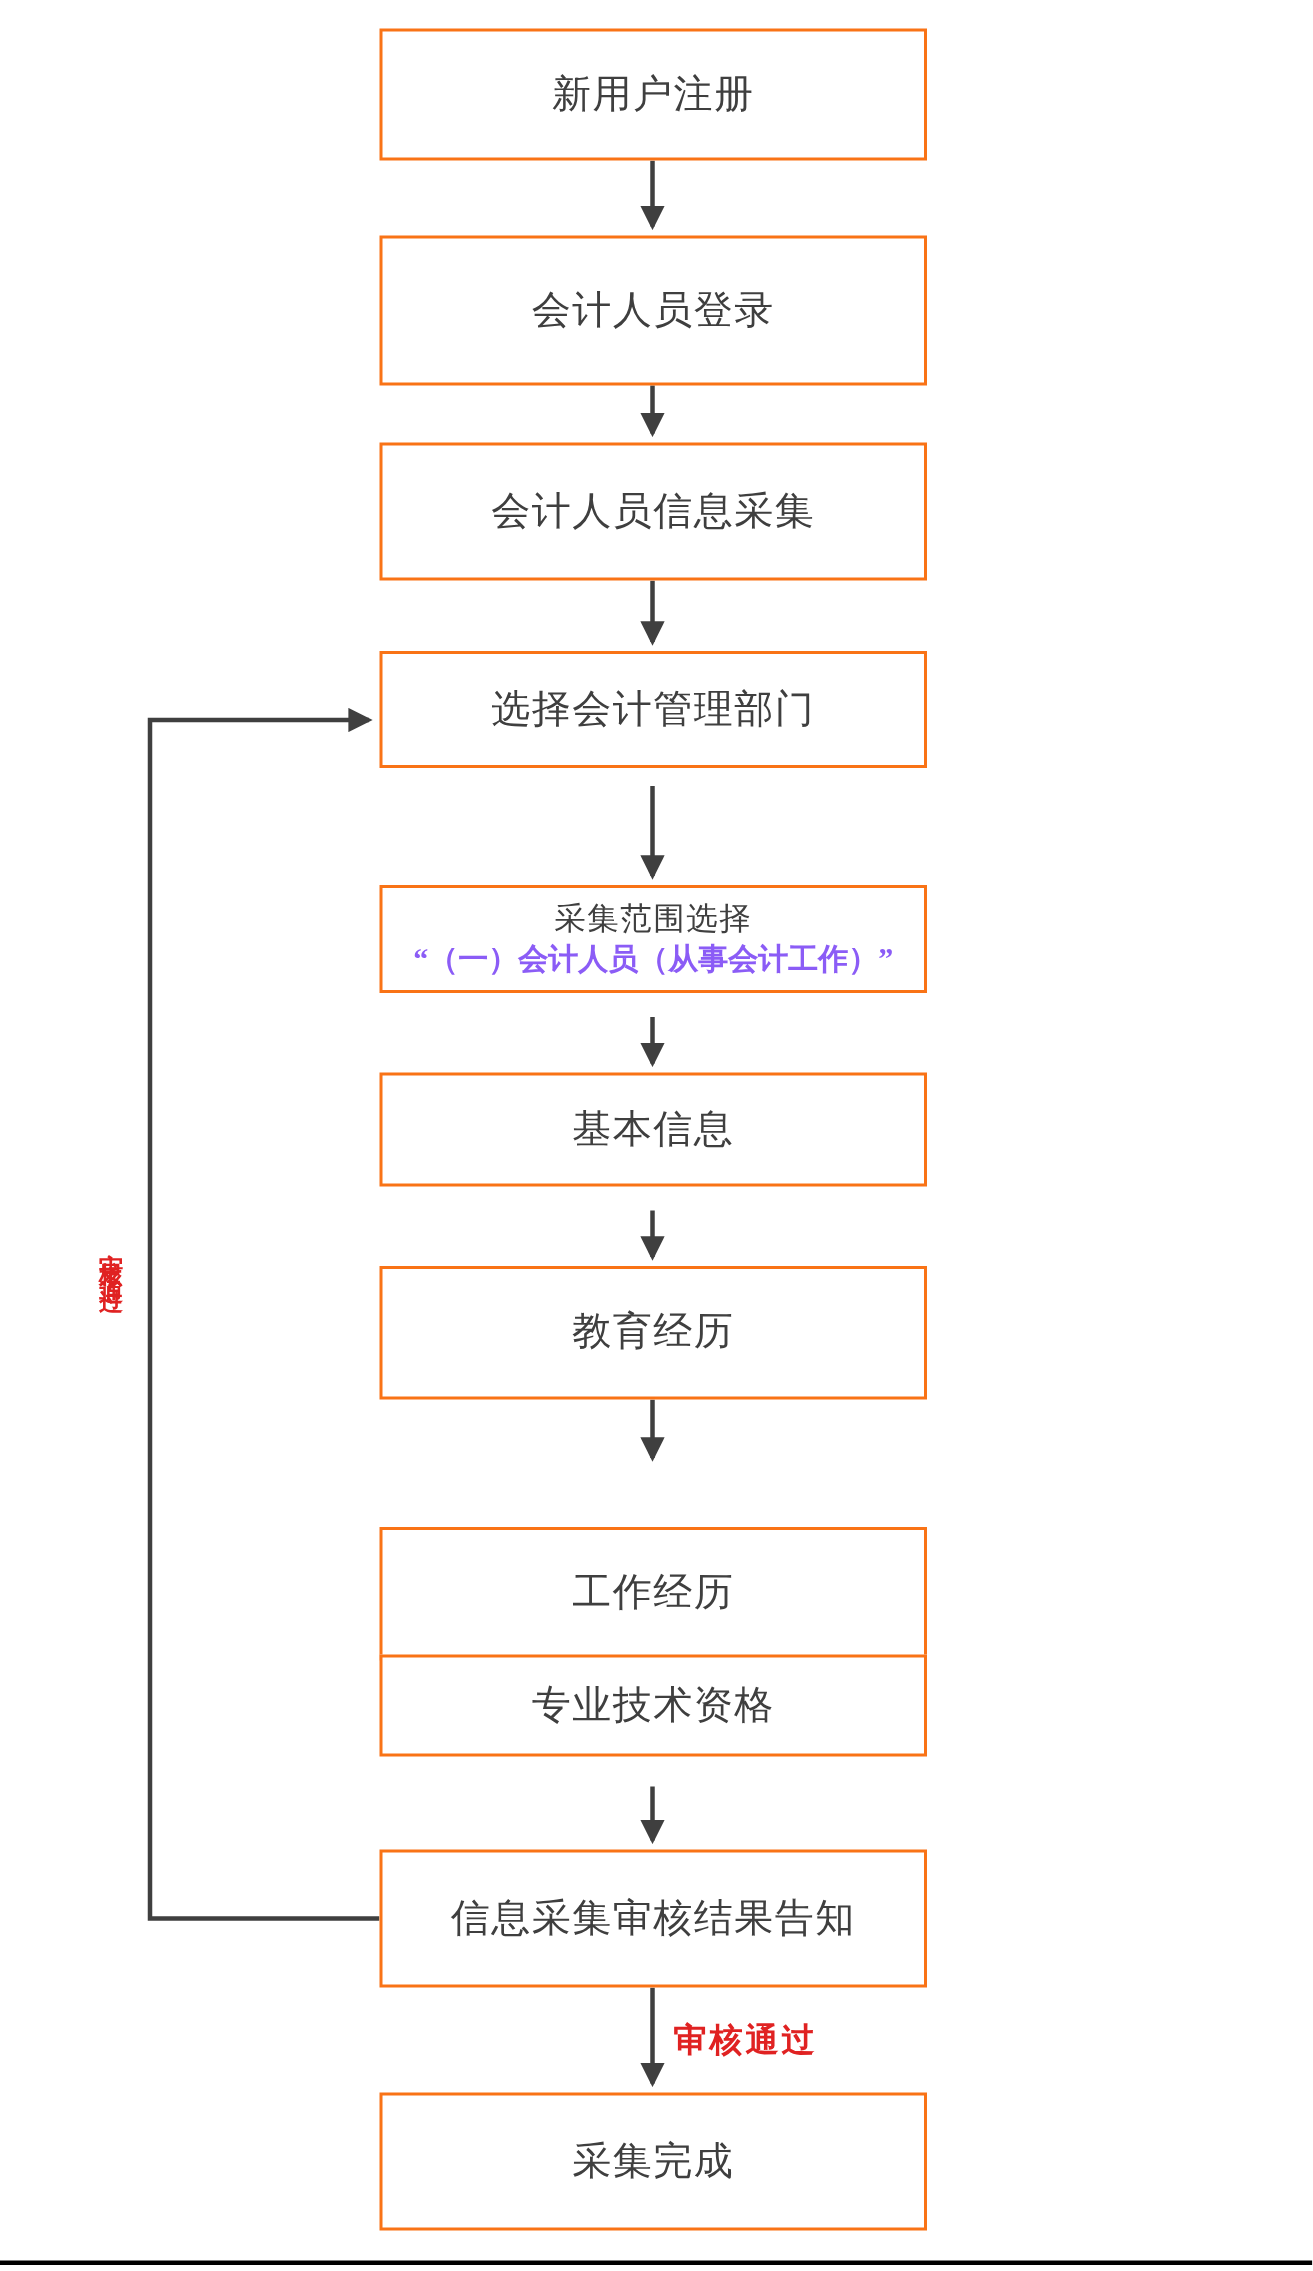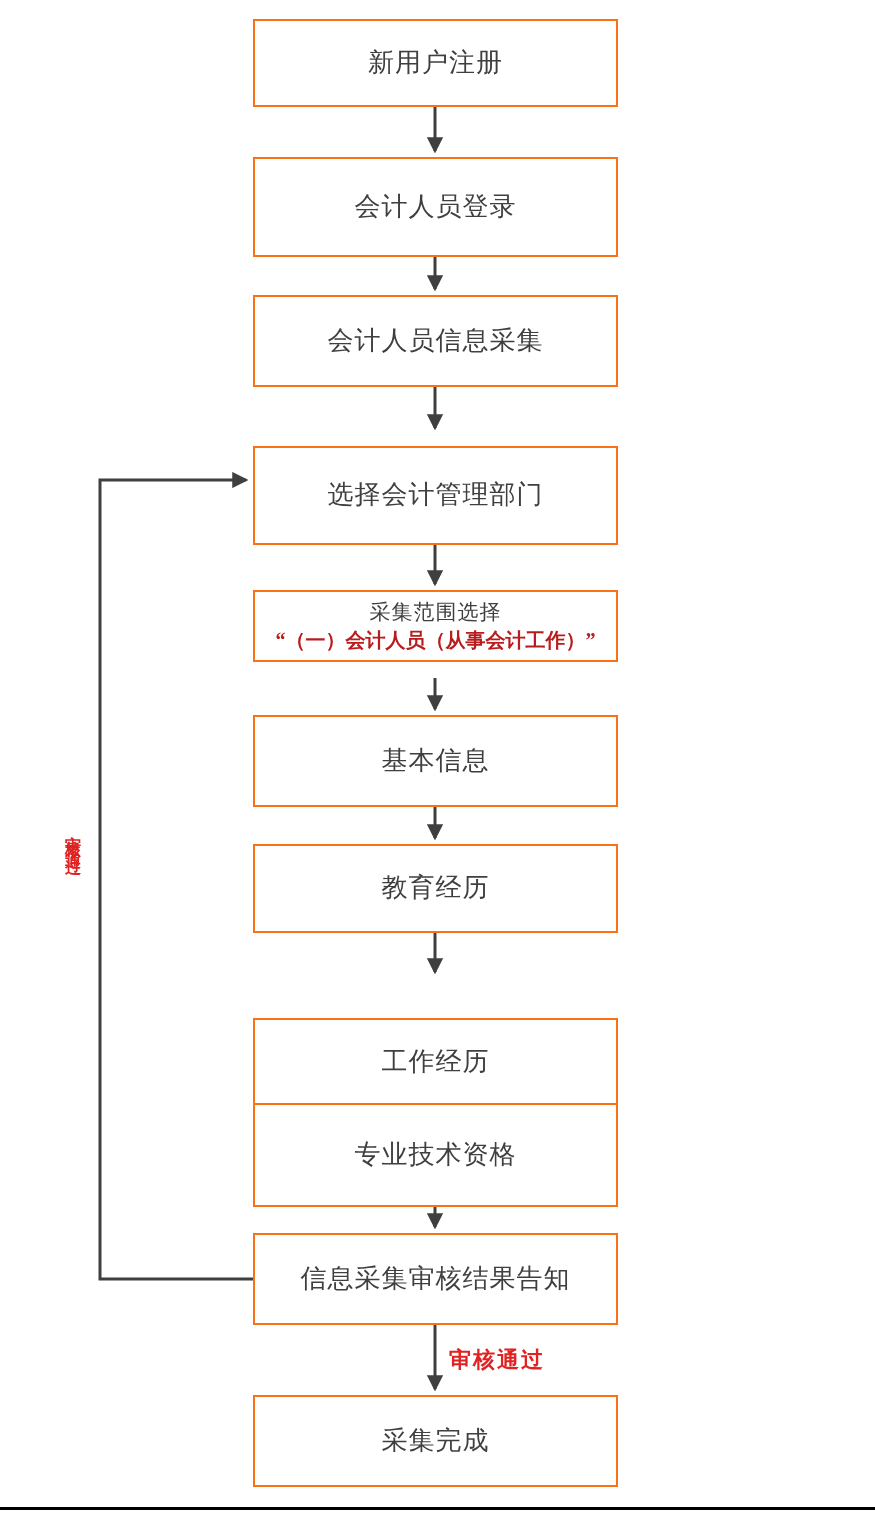--- a/index.html
+++ b/index.html
@@ -24,33 +24,33 @@
     align-items:center;justify-content:center;
     text-align:center;
     color:#3f3f3f;
     font-size:26px;
     letter-spacing:1px;
     line-height:1.25;
   }
   .node-register{top:19px;height:88px;}
   .node-login{top:157px;height:100px;}
   .node-info-collection{top:295px;height:92px;}
-  .node-select-dept{top:446px;height:99px;}
+  .node-select-dept{top:434px;height:78px;}
   .node-scope-select{top:590px;height:72px;}
-  .node-basic-info{top:715px;height:92px;align-items:center;}
+  .node-basic-info{top:715px;height:76px;align-items:center;}
   .node-education{top:844px;height:89px;}
   .node-work-experience{top:978px;height:89px;margin-top:40px;}
-  .node-professional-qualification{top:1103px;height:104px;}
+  .node-professional-qualification{top:1103px;height:68px;}
   .node-review-result{top:1233px;height:92px;}
   .node-complete{top:1395px;height:92px;}
   .scope-line1{
     font-size:21px;color:#3f3f3f;letter-spacing:1px;
   }
   .scope-line2{
-    font-size:20px;color:#b91c1c;font-weight:bold;letter-spacing:0px;
+    font-size:20px;color:#8b5cf6;font-weight:bold;letter-spacing:0px;
     margin-top:3px;
   }
   .label-approve{
     position:absolute;left:449px;top:1345px;
     color:#e02222;font-weight:bold;font-size:22px;letter-spacing:2px;
     white-space:nowrap;
   }
   .label-reject{
     position:absolute;left:60px;top:822px;
     width:26px;

